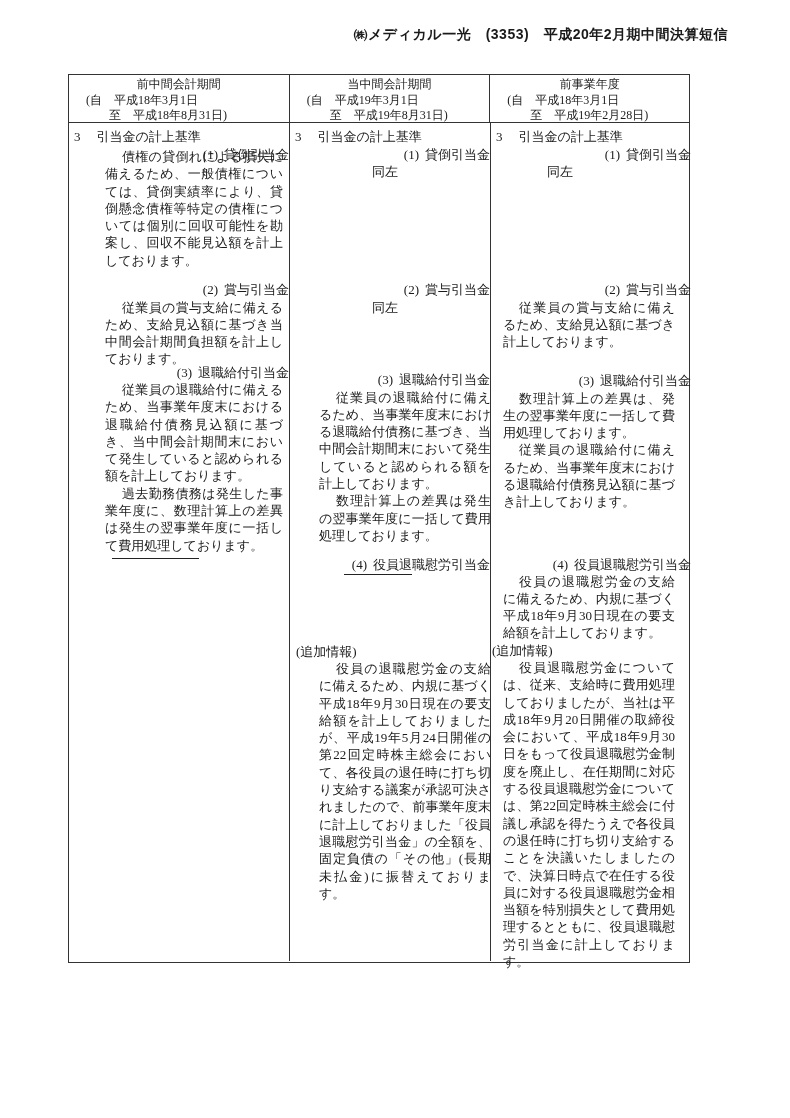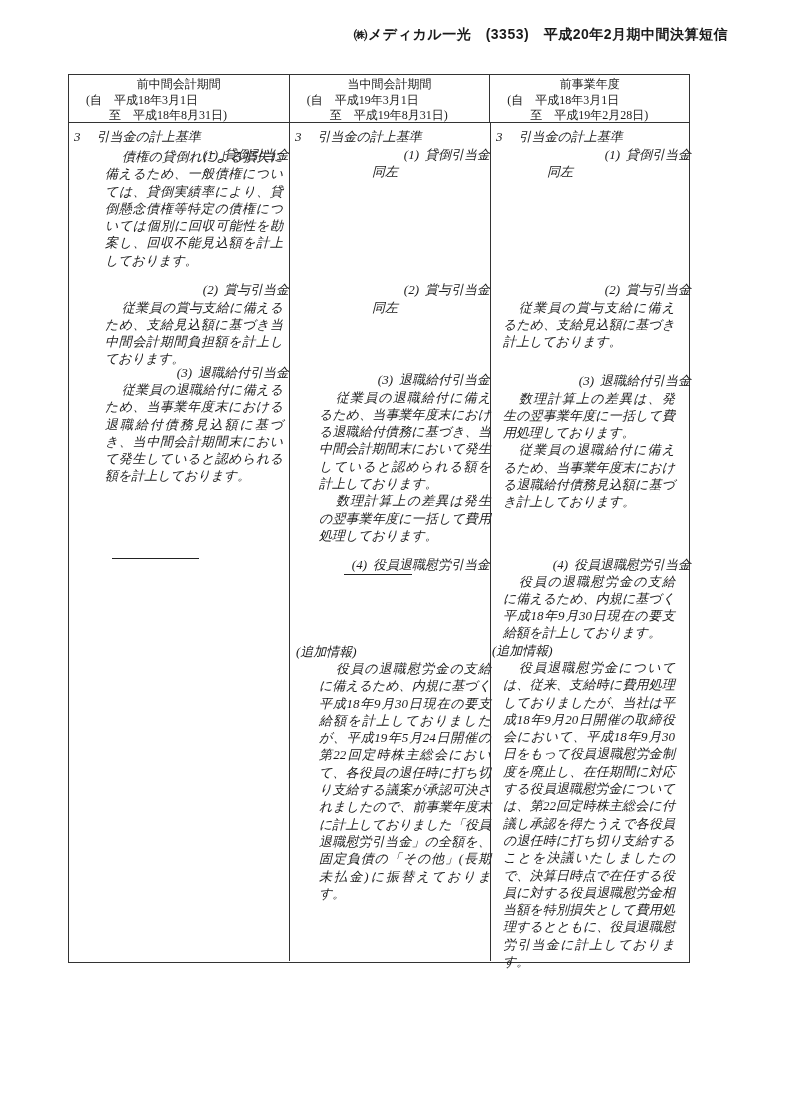--- a/index.html
+++ b/index.html
@@ -12,21 +12,21 @@
   .ptable{position:absolute;left:68px;top:74px;width:622px;height:889px;border:1px solid #333;}
   .thead{display:flex;height:48px;border-bottom:1px solid #333;font-size:12px;line-height:15.6px;}
   .th{padding-top:2px;}
   .th1{width:220px;}
   .th2{width:201px;border-left:1px solid #333;}
   .th3{width:200px;border-left:1px solid #333;}
   .th-title{text-align:center;}
   .th-from{padding-left:17px;}
   .th-to{padding-left:40px;}
   .tbody{position:relative;height:838px;font-size:13px;line-height:17.3px;}
-  .td{position:absolute;top:0;bottom:0;font-style:italic;}
+  .td{position:absolute;top:0;bottom:0;}
   .td1{left:0;width:220px;}
   .td2{left:220px;width:201px;border-left:1px solid #333;}
   .td3{left:421px;width:201px;border-left:1px solid #333;}
   .g{position:absolute;left:0;right:0;}
   .sec{padding-left:5px;}
   .sec .t{margin-left:16px;}
   .item{padding-left:17px;white-space:nowrap;text-align:right;}
   .item .t{margin-left:6px;}
   .para{margin:0;text-align:justify;line-break:strict;overflow-wrap:anywhere;}
   .td1 .para{margin-left:36px;width:178px;text-indent:17px;}
@@ -79,20 +79,21 @@
         <p class="g para" style="top:25px">債権の貸倒れによる損失に備えるため、一般債権については、貸倒実績率により、貸倒懸念債権等特定の債権については個別に回収可能性を勘案し、回収不能見込額を計上しております。</p>
         <div class="g item" style="top:158px">
           <span class="no">(2)</span><span class="t">賞与引当金</span>
         </div>
         <p class="g para" style="top:175.5px">従業員の賞与支給に備えるため、支給見込額に基づき当中間会計期間負担額を計上しております。</p>
         <div class="g item" style="top:240.5px">
           <span class="no">(3)</span><span class="t">退職給付引当金</span>
         </div>
         <div class="g" style="top:258px">
           <p class="para">従業員の退職給付に備えるため、当事業年度末における退職給付債務見込額に基づき、当中間会計期間末において発生していると認められる額を計上しております。</p>
+          <p class="para">過去勤務債務は発生した事業年度に、数理計算上の差異は発生の翌事業年度に一括して費用処理しております。</p>
         </div>
         <div class="dashline" style="top:435px;left:43px;width:87px"></div>
       </div>
 
       <div class="td td2">
         <div class="g sec" style="top:5px">
           <span class="no">3</span><span class="t">引当金の計上基準</span>
         </div>
         <div class="g item" style="top:22.5px">
           <span class="no">(1)</span><span class="t">貸倒引当金</span>

